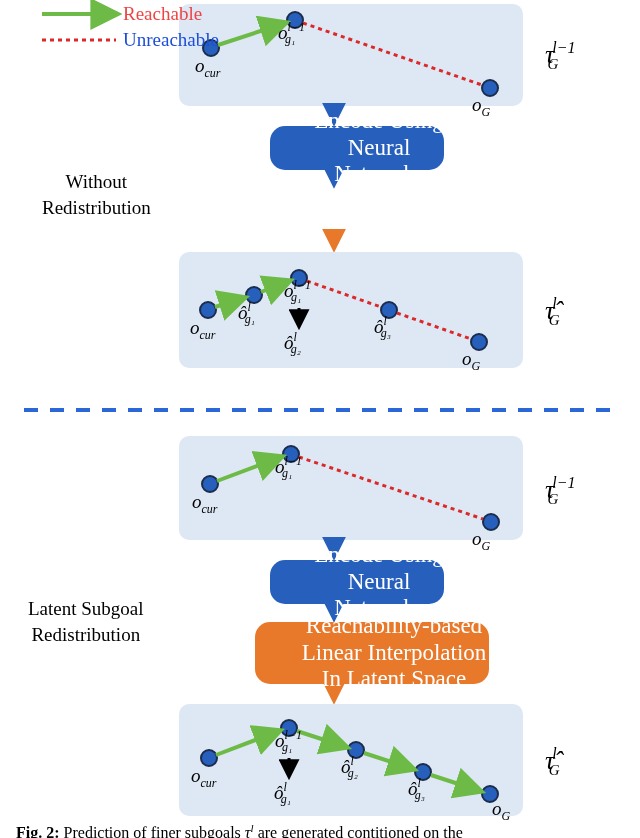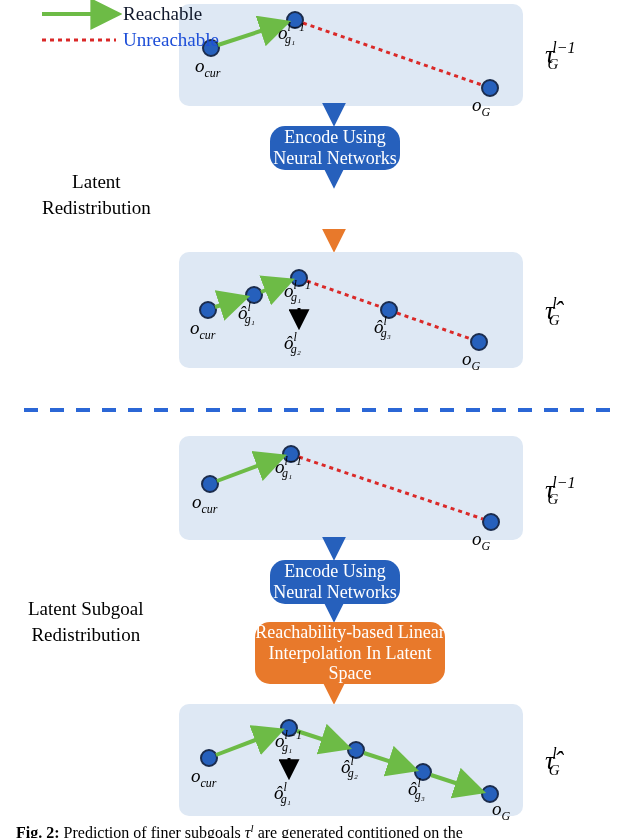--- a/index.html
+++ b/index.html
@@ -2,22 +2,22 @@
 <html><head>
 <meta charset="utf-8">
 <style>
   html,body{margin:0;padding:0;background:#fff;font-family:"Times New Roman",serif;}
   #stage{position:relative;width:640px;height:838px;}
   .txt{position:absolute;white-space:pre;font-size:19px;color:#000;}
   .caption{position:absolute;font-size:16px;color:#000;}
   .bold{font-weight:bold;}
   .math{font-family:"Cambria Math","STIXGeneral","Times New Roman",serif;font-style:italic;}
   .sup{font-style:italic;}
-  .pill{position:absolute;color:#fff;text-align:center;font-size:18px;line-height:1.15;
-        display:flex;align-items:center;justify-content:center;border-radius:15px;}
+  .pill{position:absolute;color:#fff;text-align:center;font-size:23px;line-height:1.15;
+        display:flex;align-items:center;justify-content:center;border-radius:15px;padding-left:44px;}
   .pill.blue{background:#2660bc;}
   .pill.orange{background:#e8792b;}
   svg{position:absolute;left:0;top:0;}
 </style>
 </head>
 <body>
 <div id="stage">
 
 <svg width="640" height="838">
   <defs>
@@ -85,29 +85,29 @@
   <circle cx="356" cy="750" r="8" fill="#2660bc" stroke="#1b2c4d" stroke-width="2"></circle>
   <circle cx="423" cy="772" r="8" fill="#2660bc" stroke="#1b2c4d" stroke-width="2"></circle>
   <circle cx="490" cy="794" r="8" fill="#2660bc" stroke="#1b2c4d" stroke-width="2"></circle>
   <line x1="216" y1="755" x2="279" y2="731" stroke="#6dbb46" stroke-width="4" marker-end="url(#arr-green)"></line>
   <line x1="297" y1="731" x2="346" y2="747" stroke="#6dbb46" stroke-width="4" marker-end="url(#arr-green)"></line>
   <line x1="364" y1="753" x2="413" y2="769" stroke="#6dbb46" stroke-width="4" marker-end="url(#arr-green)"></line>
   <line x1="431" y1="775" x2="480" y2="791" stroke="#6dbb46" stroke-width="4" marker-end="url(#arr-green)"></line>
   <line x1="289" y1="758" x2="289" y2="776" stroke="#000" stroke-width="3" marker-end="url(#arr-black)"></line>
 </svg>
 
-<div class="txt" style="left:123px;top:3px;color:#0f172a;">Reachable</div>
+<div class="txt" style="left:123px;top:3px;color:#ef4444;">Reachable</div>
 <div class="txt" style="left:123px;top:29px;color:#1d4ed8;">Unreachable</div>
 
 <div class="txt math" style="left:545px;top:40px;font-size:26px;"><span>τ</span><span style="font-size:16px;position:relative;top:-10px;left:-2px;">l−1</span><span style="font-size:15px;position:relative;left:-30px;top:6px;">G</span></div>
 <div class="txt math" style="left:545px;top:296px;font-size:26px;"><span>τ̂</span><span style="font-size:16px;position:relative;top:-10px;left:-2px;">l</span><span style="font-size:15px;position:relative;left:-10px;top:6px;">G</span></div>
 <div class="txt math" style="left:545px;top:475px;font-size:26px;"><span>τ</span><span style="font-size:16px;position:relative;top:-10px;left:-2px;">l−1</span><span style="font-size:15px;position:relative;left:-30px;top:6px;">G</span></div>
 <div class="txt math" style="left:545px;top:746px;font-size:26px;"><span>τ̂</span><span style="font-size:16px;position:relative;top:-10px;left:-2px;">l</span><span style="font-size:15px;position:relative;left:-10px;top:6px;">G</span></div>
 
-<div class="txt" style="left:42px;top:169px;text-align:center;line-height:1.35;">Latent
+<div class="txt" style="left:42px;top:169px;text-align:center;line-height:1.35;">Without
 Redistribution</div>
 <div class="txt" style="left:28px;top:596px;text-align:center;line-height:1.35;">Latent Subgoal
 Redistribution</div>
 
 <div class="pill blue" style="left:270px;top:126px;width:130px;height:44px;">Encode Using
 Neural Networks</div>
 
 <div class="pill blue" style="left:270px;top:560px;width:130px;height:44px;">Encode Using
 Neural Networks</div>
 <div class="pill orange" style="left:255px;top:622px;width:190px;height:62px;">Reachability-based

